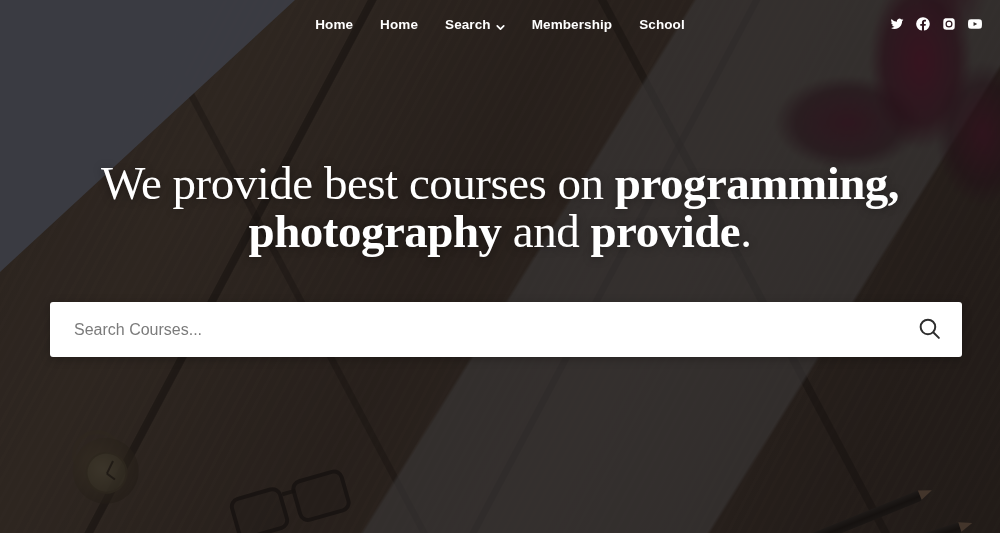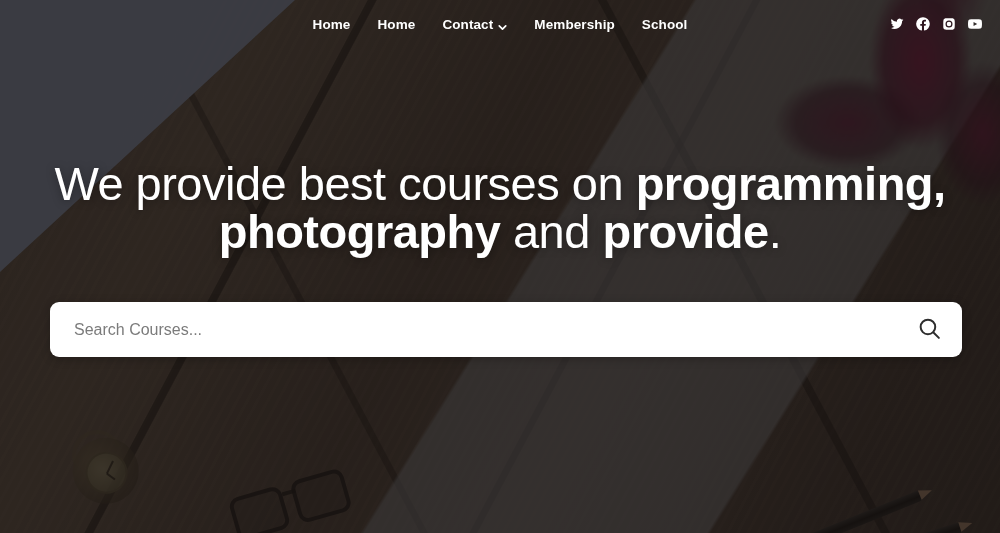--- a/index.html
+++ b/index.html
@@ -160,36 +160,37 @@
     position:relative; z-index:6;
   }
   .social a { color:#fff; display:block; line-height:0; }
   .social svg { width:14px; height:14px; fill:#ffffff; display:block; }
 
   
   .hero-content {
     position:absolute; left:0; right:0; top:160px;
     text-align:center; z-index:4;
     padding:0 36px;
+    font-family:Liberation Serif, serif;
   }
   .hero-title {
     color:#ffffff;
     font-size:47px;
     line-height:1.02;
     letter-spacing:-0.5px;
     font-weight:300;
     text-shadow:0 1px 10px rgba(0,0,0,0.35);
   }
   .hero-title .b { font-weight:700; }
 
   
   .search-wrap {
     position:absolute; left:50px; top:302px; width:912px; height:55px;
     background:#ffffff;
-    border-radius:9px;
+    border-radius:3px;
     display:flex; align-items:center;
     box-shadow:0 2px 10px rgba(0,0,0,0.25);
     z-index:4;
   }
   .search-input {
     flex:1 1 auto; height:100%;
     border:0; outline:0; background:transparent;
     padding:0 24px;
     font-family:"Liberation Sans", sans-serif;
     font-size:16px; color:#3b3b3b;
@@ -236,21 +237,21 @@
 
     <nav class="main-nav">
       <div class="nav-inner">
         <a class="nav-link" href="#">
           <span>Home</span>
         </a>
         <a class="nav-link" href="#">
           <span>Home</span>
         </a>
         <a class="nav-link" href="#">
-          <span>Contact</span>
+          <span>Search</span>
           <span class="chev">
             <svg viewBox="0 0 10 10" fill="none" stroke="#ffffff" stroke-width="1.9" stroke-linecap="round" stroke-linejoin="round">
               <path d="M1.4 3.3L5 6.9l3.6-3.6"></path>
             </svg>
           </span>
         </a>
         <a class="nav-link" href="#">
           <span>Membership</span>
         </a>
         <a class="nav-link" href="#">

